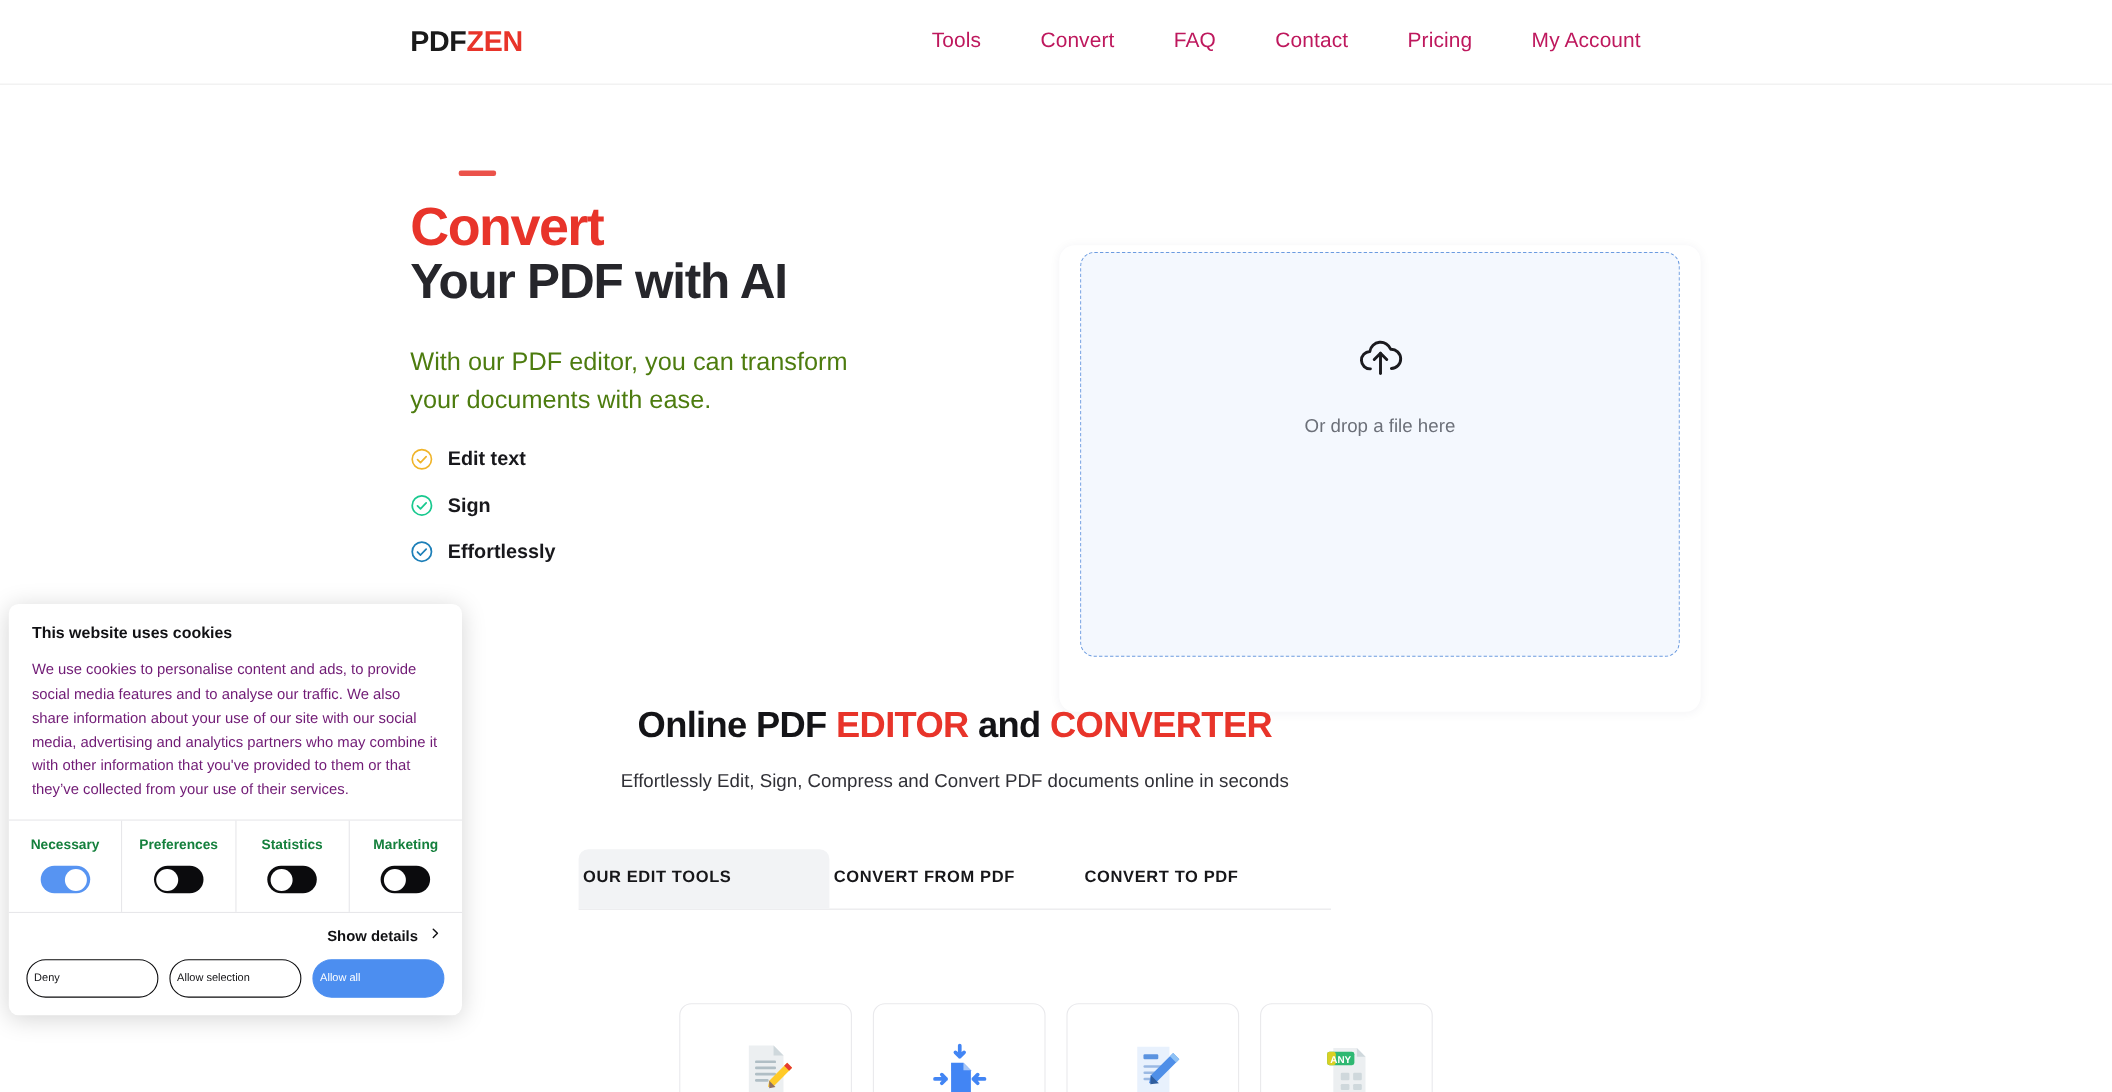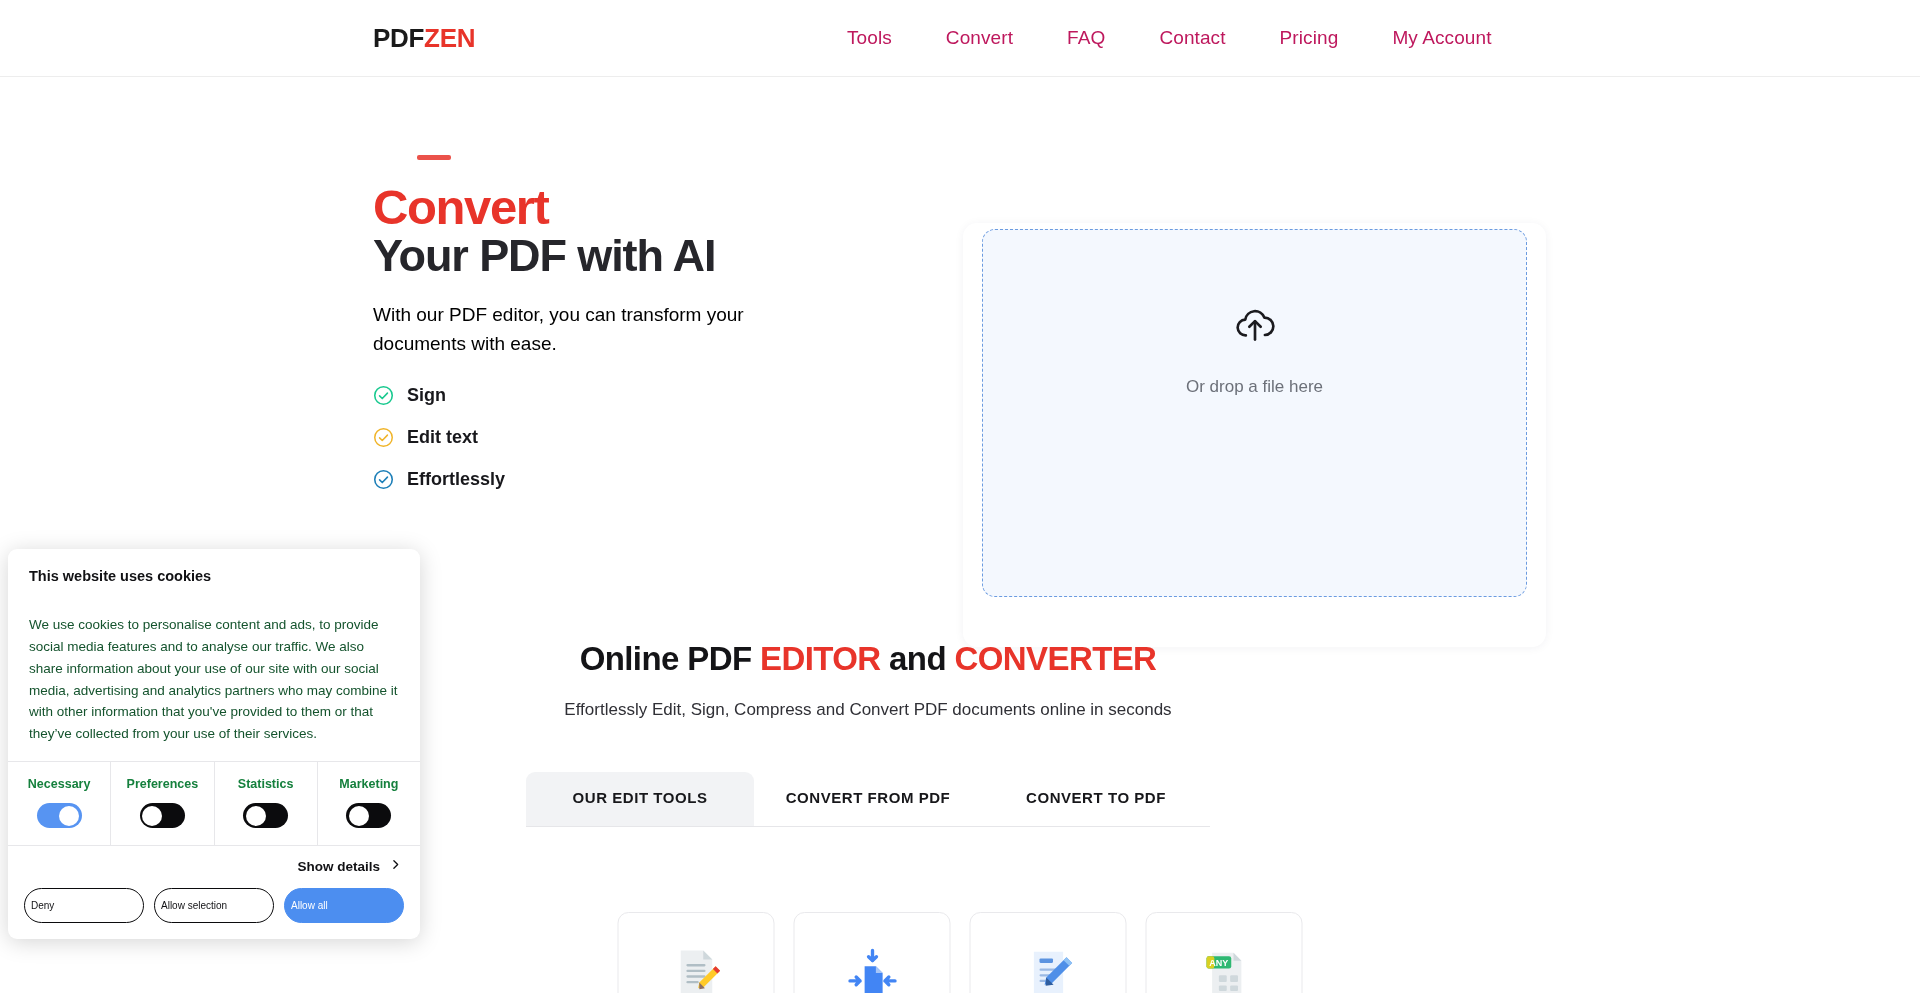--- a/index.html
+++ b/index.html
@@ -50,21 +50,21 @@
     position: absolute; left: 0; top: 6px;
     font-size: 49px; font-weight: 700; color: #e8342a;
     letter-spacing: -1.4px; line-height: 1;
   }
   .headline {
     position: relative; margin-top: -12px;
     font-size: 45px; font-weight: 700; color: #26262b;
     letter-spacing: -1.1px; line-height: 1.12;
   }
   .hero-sub {
-    margin-top: 20px; font-size: 19px; color: #000000;
+    margin-top: 30px; font-size: 23px; color: #4d7c0f;
     line-height: 1.52; width: 400px;
   }
   .feature-list { margin-top: 26px; }
   .feature {
     display: flex; align-items: center; gap: 13px; margin-bottom: 21px;
   }
   .feature-label { font-size: 18px; font-weight: 700; color: #18181c; }
   .ficon { width: 21px; height: 21px; flex: 0 0 21px; }
 
   
@@ -101,21 +101,21 @@
   .sec-sub {
     text-align: center; margin-top: 22px;
     font-size: 17px; color: #303036;
   }
   .tabs {
     position: relative; margin: 52px auto 0 auto; width: 684px;
     display: flex; align-items: stretch;
     border-bottom: 1px solid #e6e6e9;
   }
   .tab {
-    flex: 1; text-align: center; padding: 17px 4px 20px 4px;
+    flex: 1; padding: 17px 4px 20px 4px;
     font-size: 15px; font-weight: 700; color: #17171a;
     letter-spacing: 0.55px; cursor: pointer; border-radius: 9px 9px 0 0;
   }
   .tab.active { background: #f2f3f5; }
 
   
   .cards {
     position: absolute; top: 912px; left: 50%; transform: translateX(-50%);
     display: flex; gap: 19px;
   }
@@ -130,21 +130,21 @@
   .cookie {
     position: absolute; left: 8px; top: 549px;
     width: 412px;
     background: #ffffff; border-radius: 9px;
     box-shadow: 0 3px 22px rgba(0,0,0,0.17);
     overflow: hidden; z-index: 50;
   }
   .cookie-body { padding: 19px 21px 16px 21px; }
   .cookie-title { font-size: 14.5px; font-weight: 700; color: #111114; }
   .cookie-text {
-    margin-top: 30px; font-size: 13.5px; color: #14532d; line-height: 1.62;
+    margin-top: 14px; font-size: 13.5px; color: #701a75; line-height: 1.62;
   }
   .cookie-toggles {
     display: flex; border-top: 1px solid #e7e7ea; border-bottom: 1px solid #e7e7ea;
   }
   .ctoggle {
     flex: 1; padding: 15px 2px 17px 2px;
     display: flex; flex-direction: column; align-items: center; gap: 12px;
     border-right: 1px solid #e7e7ea;
   }
   .ctoggle:last-child { border-right: none; }
@@ -200,37 +200,37 @@
 
     <div class="hero-left">
       <div class="rotator">
         <div class="rot-ghost"></div>
         <div class="rot-word">Convert</div>
       </div>
       <div class="headline">Your PDF with AI</div>
       <div class="hero-sub">With our PDF editor, you can transform your documents with ease.</div>
 
       <div class="feature-list">
+        <div class="feature">
+          <span class="ficon">
+            <svg viewBox="0 0 24 24" width="21" height="21" fill="none" stroke="#f0b429" stroke-width="1.7">
+              <circle cx="12" cy="12" r="10"></circle>
+                <path d="M7.5 12.4l3.1 3.1 5.9-6.2" stroke-linecap="round" stroke-linejoin="round"></path>
+            </svg>
+          </span>
+          <span class="feature-label">Edit text</span>
+        </div>
         <div class="feature">
           <span class="ficon">
             <svg viewBox="0 0 24 24" width="21" height="21" fill="none" stroke="#19c98f" stroke-width="1.8">
               <circle cx="12" cy="12" r="10"></circle>
                 <path d="M7.5 12.4l3.1 3.1 5.9-6.2" stroke-linecap="round" stroke-linejoin="round"></path>
             </svg>
           </span>
           <span class="feature-label">Sign</span>
-        </div>
-        <div class="feature">
-          <span class="ficon">
-            <svg viewBox="0 0 24 24" width="21" height="21" fill="none" stroke="#f0b429" stroke-width="1.7">
-              <circle cx="12" cy="12" r="10"></circle>
-                <path d="M7.5 12.4l3.1 3.1 5.9-6.2" stroke-linecap="round" stroke-linejoin="round"></path>
-            </svg>
-          </span>
-          <span class="feature-label">Edit text</span>
         </div>
         <div class="feature">
           <span class="ficon">
             <svg viewBox="0 0 24 24" width="21" height="21" fill="none" stroke="#1d7fb8" stroke-width="1.8">
               <circle cx="12" cy="12" r="10"></circle>
                 <path d="M7.5 12.4l3.1 3.1 5.9-6.2" stroke-linecap="round" stroke-linejoin="round"></path>
             </svg>
           </span>
           <span class="feature-label">Effortlessly</span>
         </div>

